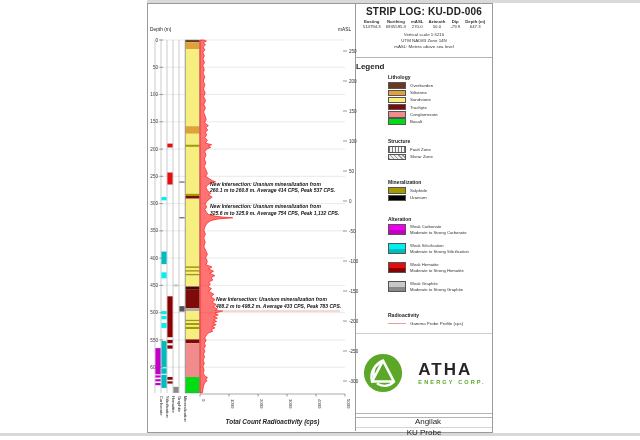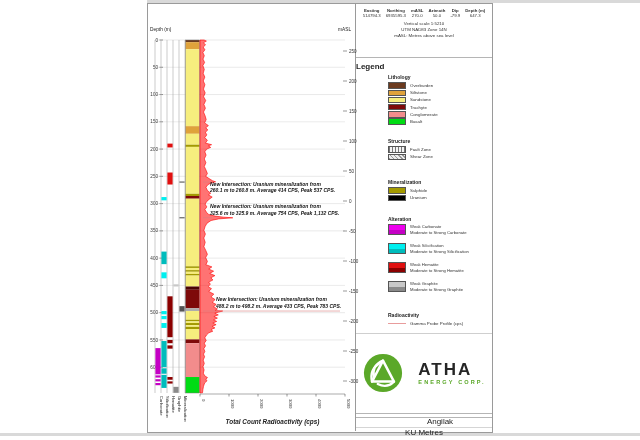--- a/index.html
+++ b/index.html
@@ -201,20 +201,21 @@
       <text x="210" y="208.32936814460064" font-size="5" font-weight="bold" font-style="italic" fill="#111">New Intersection: Uranium mineralization from</text>
       <text x="210" y="214.82936814460064" font-size="5" font-weight="bold" font-style="italic" fill="#111">325.6 m to 325.9 m. Average 754 CPS, Peak 1,132 CPS.</text>
       <line x1="203" y1="311.03506874710337" x2="340" y2="311.03506874710337" stroke="#d98080" stroke-width="0.6"></line>
       <text x="216" y="301.0375405530666" font-size="5" font-weight="bold" font-style="italic" fill="#111">New Intersection: Uranium mineralization from</text>
       <text x="216" y="307.5375405530666" font-size="5" font-weight="bold" font-style="italic" fill="#111">488.2 m to 498.2 m. Average 433 CPS, Peak 783 CPS.</text>
     </svg>
 
   <div id="panel" class="abs">
 
     <div class="abs" style="left:0;top:2px;width:136px;">
+      <div class="p-title">STRIP LOG: KU-DD-006</div>
       <div class="fields" id="hdr-fields">
           <div class="field">
             <div class="fl">Easting</div>
             <div class="fv">514794.3</div>
           </div>
           <div class="field">
             <div class="fl">Northing</div>
             <div class="fv">6935595.3</div>
           </div>
           <div class="field">
@@ -368,18 +369,18 @@
           <path d="M10.5 31 C8.5 23.5 11 16 18 12" fill="none" stroke="#ffffff" stroke-width="2.4" stroke-linecap="round"></path>
         </svg>
         <div>
           <div class="atha-name">ATHA</div>
           <div class="atha-sub">ENERGY CORP.</div>
         </div>
       </div>
     </div>
 
     <div class="abs" style="left:0;top:409px;width:136px;height:2.5px;border-top:1px solid #b5b5b5;border-bottom:1px solid #b5b5b5;"></div>
-    <div class="abs footer-txt" style="left:16px;top:413px;width:136px;">Angilak</div>
+    <div class="abs footer-txt" style="left:4px;top:413px;width:136px;">Angilak</div>
     <div class="abs hline" style="left:0;top:423px;width:136px;border-top-color:#d5d5d5;"></div>
-    <div class="abs footer-txt" style="left:0;top:424px;width:136px;">KU Metres</div>
+    <div class="abs footer-txt" style="left:0;top:424px;width:136px;">KU Probe</div>
   </div>
 
 </div>
 
 </body></html>

